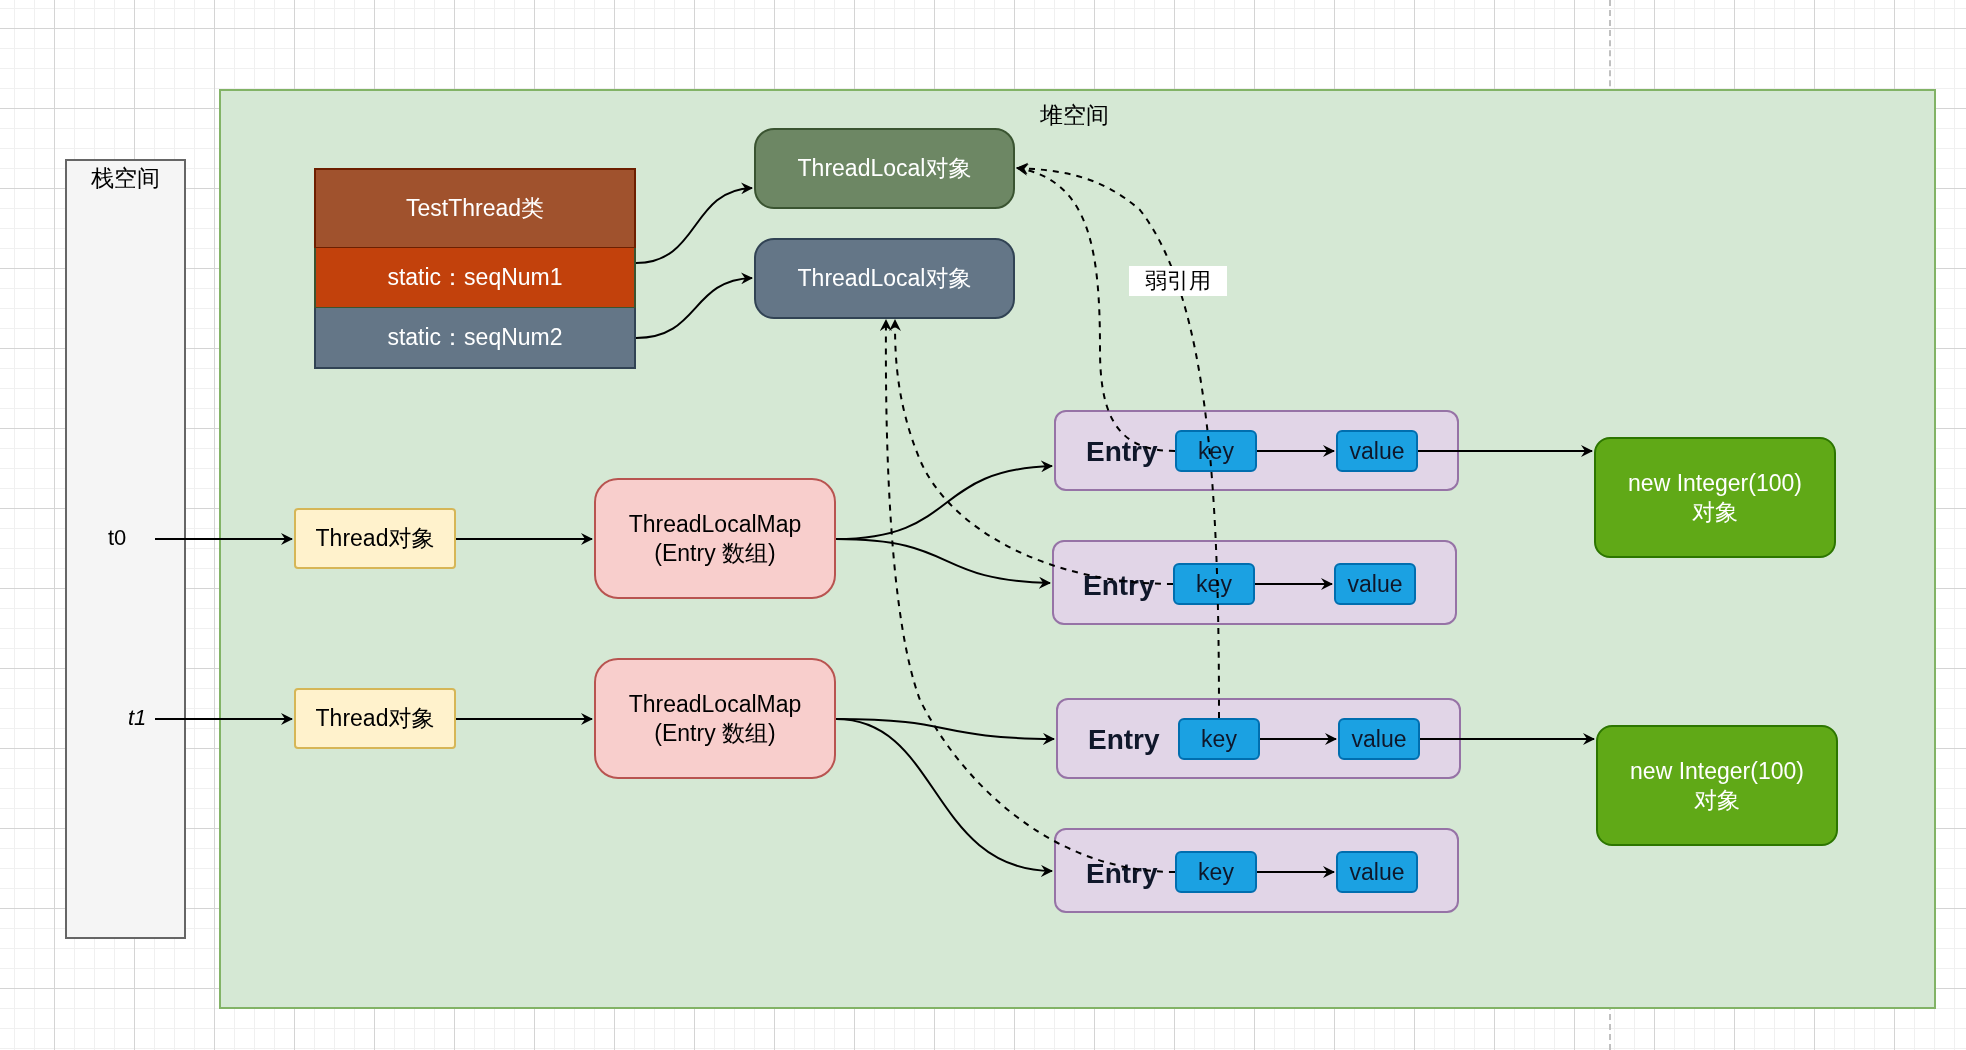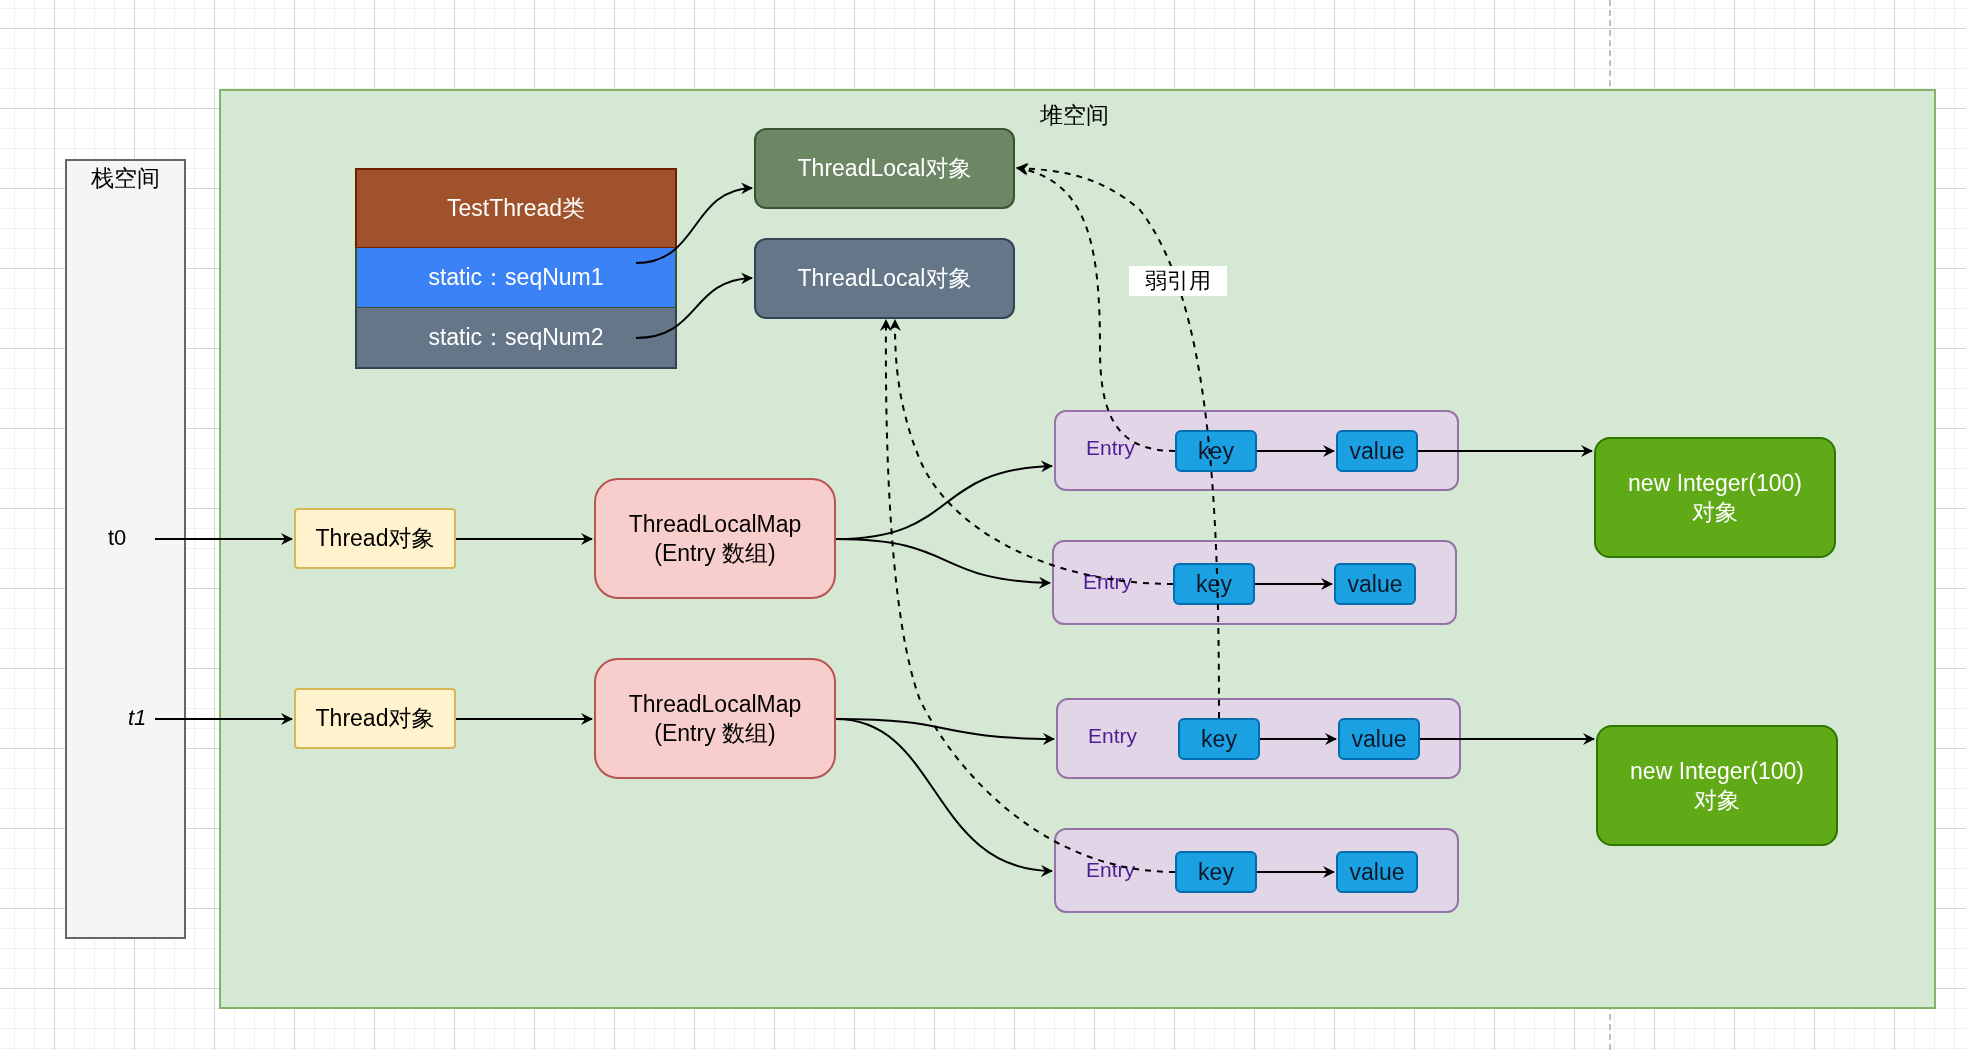--- a/index.html
+++ b/index.html
@@ -23,33 +23,33 @@
   .heap {
     left: 219px; top: 89px; width: 1717px; height: 920px;
     background: #d5e8d4; border: 2px solid #82b366; align-items: flex-start;
   }
   .heap-title { position: absolute; left: 1040px; top: 100px; font-size: 23px; color: #000; }
   .stack {
     left: 65px; top: 159px; width: 121px; height: 780px;
     background: #f5f5f5; border: 2px solid #666666; align-items: flex-start;
   }
   .stack-title { position: absolute; left: 65px; width: 121px; top: 163px; text-align: center; font-size: 23px; color: #000; }
-  .cls { position: absolute; left: 314px; width: 322px; box-sizing: border-box; display:flex; align-items:center; justify-content:center; color:#fff; font-size: 23px; margin-left: 41px; }
+  .cls { position: absolute; left: 314px; width: 322px; box-sizing: border-box; display:flex; align-items:center; justify-content:center; color:#fff; font-size: 23px; }
   .cls-head { top: 168px; height: 81px; background: #a0522d; border: 2px solid #6d1f00; }
-  .cls-row1 { top: 248px; height: 61px; background: #3b82f6; border: 2px solid #3a5431; border-top: 0; }
+  .cls-row1 { top: 248px; height: 61px; background: #c2410c; border: 2px solid #3a5431; border-top: 0; }
   .cls-row2 { top: 308px; height: 61px; background: #647687; border: 2px solid #314354; border-top: 0; }
-  .tl { left: 754px; width: 261px; height: 81px; border-radius: 12px; color: #fff; font-size: 23px; }
+  .tl { left: 754px; width: 261px; height: 81px; border-radius: 20px; color: #fff; font-size: 23px; }
   .tl1 { top: 128px; background: #6d8764; border: 2px solid #3a5431; }
   .tl2 { top: 238px; background: #647687; border: 2px solid #314354; }
   .weak { position: absolute; left: 1129px; top: 266px; background: #fff; font-size: 22px; padding: 0 16px; color:#000; }
   .tlabel { position: absolute; font-size: 22px; color: #000; }
   .thread { left: 294px; width: 162px; height: 61px; background: #fff2cc; border: 2px solid #d6b656; border-radius: 4px; font-size: 23px; color:#000; }
   .map { left: 594px; width: 242px; height: 121px; background: #f8cecc; border: 2px solid #b85450; border-radius: 24px; font-size: 23px; color:#000; line-height: 1.25; }
   .entry { width: 405px; height: 81px; background: #e1d5e7; border: 2px solid #9673a6; border-radius: 12px; }
-  .entry-label { position: absolute; font-size: 21px; color: #4c1d95; }
+  .entry-label { position: absolute; font-size: 28px; color: #0f172a; font-weight: bold; }
   .kv { width: 82px; height: 42px; background: #1ba1e2; border: 2px solid #006eaf; border-radius: 6px; color: #0f172a; font-size: 23px; }
   .intobj { width: 242px; height: 121px; background: #60a917; border: 2px solid #2d7600; border-radius: 16px; color: #fff; font-size: 23px; line-height: 1.25; margin-top: 47px; }
   svg.wires { position: absolute; left: 0; top: 0; width: 1966px; height: 1050px; pointer-events: none; }
   .solid { fill: none; stroke: #000; stroke-width: 2; }
   .dash { fill: none; stroke: #000; stroke-width: 2; stroke-dasharray: 6 6; }
 </style>
 </head>
 <body>
 
 <div class="pagebreak-v"></div>

